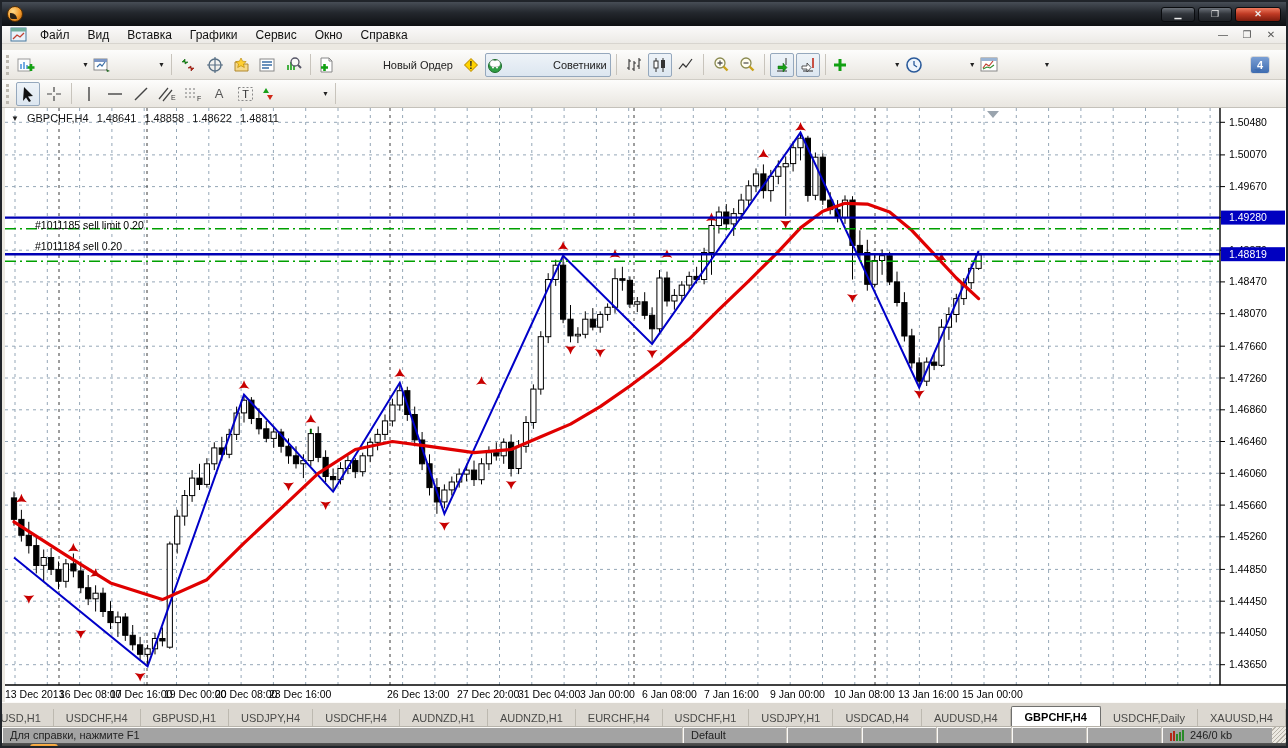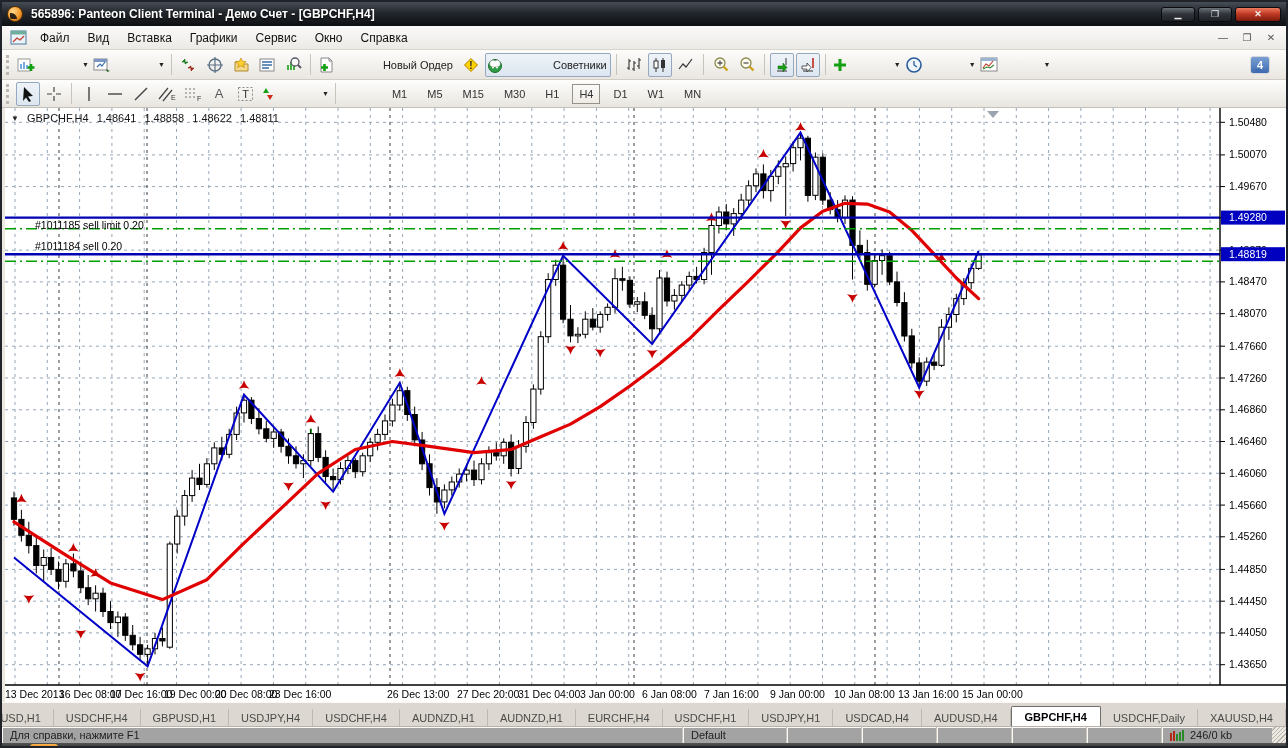--- a/index.html
+++ b/index.html
@@ -12,21 +12,21 @@
   .logo{width:16px;height:16px;border-radius:50%;
     background:radial-gradient(circle at 35% 30%,#ffd98a,#f59a2a 55%,#a85a10);
     border:1px solid #5a3000;position:relative;}
   .logo:after{content:"";position:absolute;left:2px;bottom:2px;width:7px;height:6px;background:#2a2118;border-radius:0 6px 0 2px;}
   .title{color:#fff;font-size:12px;font-weight:bold;margin-left:8px;text-shadow:0 1px 2px #000;}
   .winbtns{margin-left:auto;display:flex;gap:3px;}
   .wbtn{width:34px;height:15px;border:1px solid #0a0c0f;border-radius:3px;color:#eee;font-size:9px;
     line-height:13px;text-align:center;background:linear-gradient(#6b7179,#32363c 45%,#1e2126);}
   .wbtn.close{width:46px;background:linear-gradient(#ef7a5e,#bf3a24 45%,#7c1a0c);font-weight:bold;}
   
-  .menubar{position:absolute;left:0;top:24px;right:0;height:24px;background:linear-gradient(#fbfafa,#eceae6);
+  .menubar{position:absolute;left:0;top:24px;right:0;height:18px;background:linear-gradient(#fbfafa,#eceae6);
     display:flex;align-items:center;font-size:12px;color:#111;padding:0 4px;border-bottom:1px solid #d8d5cf;justify-content:center;}
   .menu-item{padding:3px 9px;cursor:default;}
   .childctl{margin-left:auto;display:flex;gap:2px;color:#555;}
   .cbtn{width:22px;height:16px;font-size:10px;line-height:15px;text-align:center;}
   
   .toolbar1{position:absolute;left:0;top:48px;right:0;height:30px;display:flex;align-items:center;
     background:linear-gradient(#fdfdfc,#e9e6e0);border-bottom:1px solid #d0cdc6;padding-left:2px;}
   .toolbar2{position:absolute;left:0;top:78px;right:0;height:28px;display:flex;align-items:center;
     background:linear-gradient(#fdfdfc,#e9e6e0);border-bottom:1px solid #c4c1ba;padding-left:2px;}
   .grip{width:5px;height:20px;border-left:3px dotted #bcb8af;margin:0 4px 0 2px;}
@@ -69,21 +69,20 @@
   .taskbar .orange{position:absolute;left:28px;top:1px;width:28px;height:5px;border-radius:3px 3px 0 0;
     background:linear-gradient(#ffb54d,#d97a14);}
 </style>
 </head>
 <body>
 
 <div class="win">
 
   <div class="titlebar">
     <div class="logo"></div>
-    <div class="title">565896: Panteon Client Terminal - Демо Счет - [GBPCHF,H4]</div>
     <div class="winbtns">
       <div class="wbtn">▁</div>
       <div class="wbtn">❐</div>
       <div class="wbtn close">✕</div>
     </div>
   </div>
 
   <div class="menubar">
     <svg width="17" height="15" style="margin:0 4px">
       <rect x="1" y="1" width="15" height="13" fill="#eaf2fa" stroke="#46789e"></rect>
@@ -296,31 +295,20 @@
         </svg>
     </div>
     <div class="tbtn">
       <svg width="16" height="16">
           <path d="M3 7l3-5 3 5z" fill="#18a018"></path>
           <path d="M7 9l3 5 3-5z" fill="#d02818"></path>
         </svg>
       <span class="caret">▼</span>
     </div>
     <div class="sep"></div>
-    <div id="tf-buttons" style="display:flex;align-items:center;margin-left:42px;">
-        <div class="tfbtn">M1</div>
-        <div class="tfbtn">M5</div>
-        <div class="tfbtn">M15</div>
-        <div class="tfbtn">M30</div>
-        <div class="tfbtn">H1</div>
-        <div class="tfbtn active">H4</div>
-        <div class="tfbtn">D1</div>
-        <div class="tfbtn">W1</div>
-        <div class="tfbtn">MN</div>
-      </div>
   </div>
 
   <div class="chart-panel">
     <div class="chart-header">
       <span class="dd">▼</span>
       <span>GBPCHF,H4</span>
       <span>1.48641</span>
       <span>1.48858</span>
       <span>1.48622</span>
       <span>1.48811</span>

